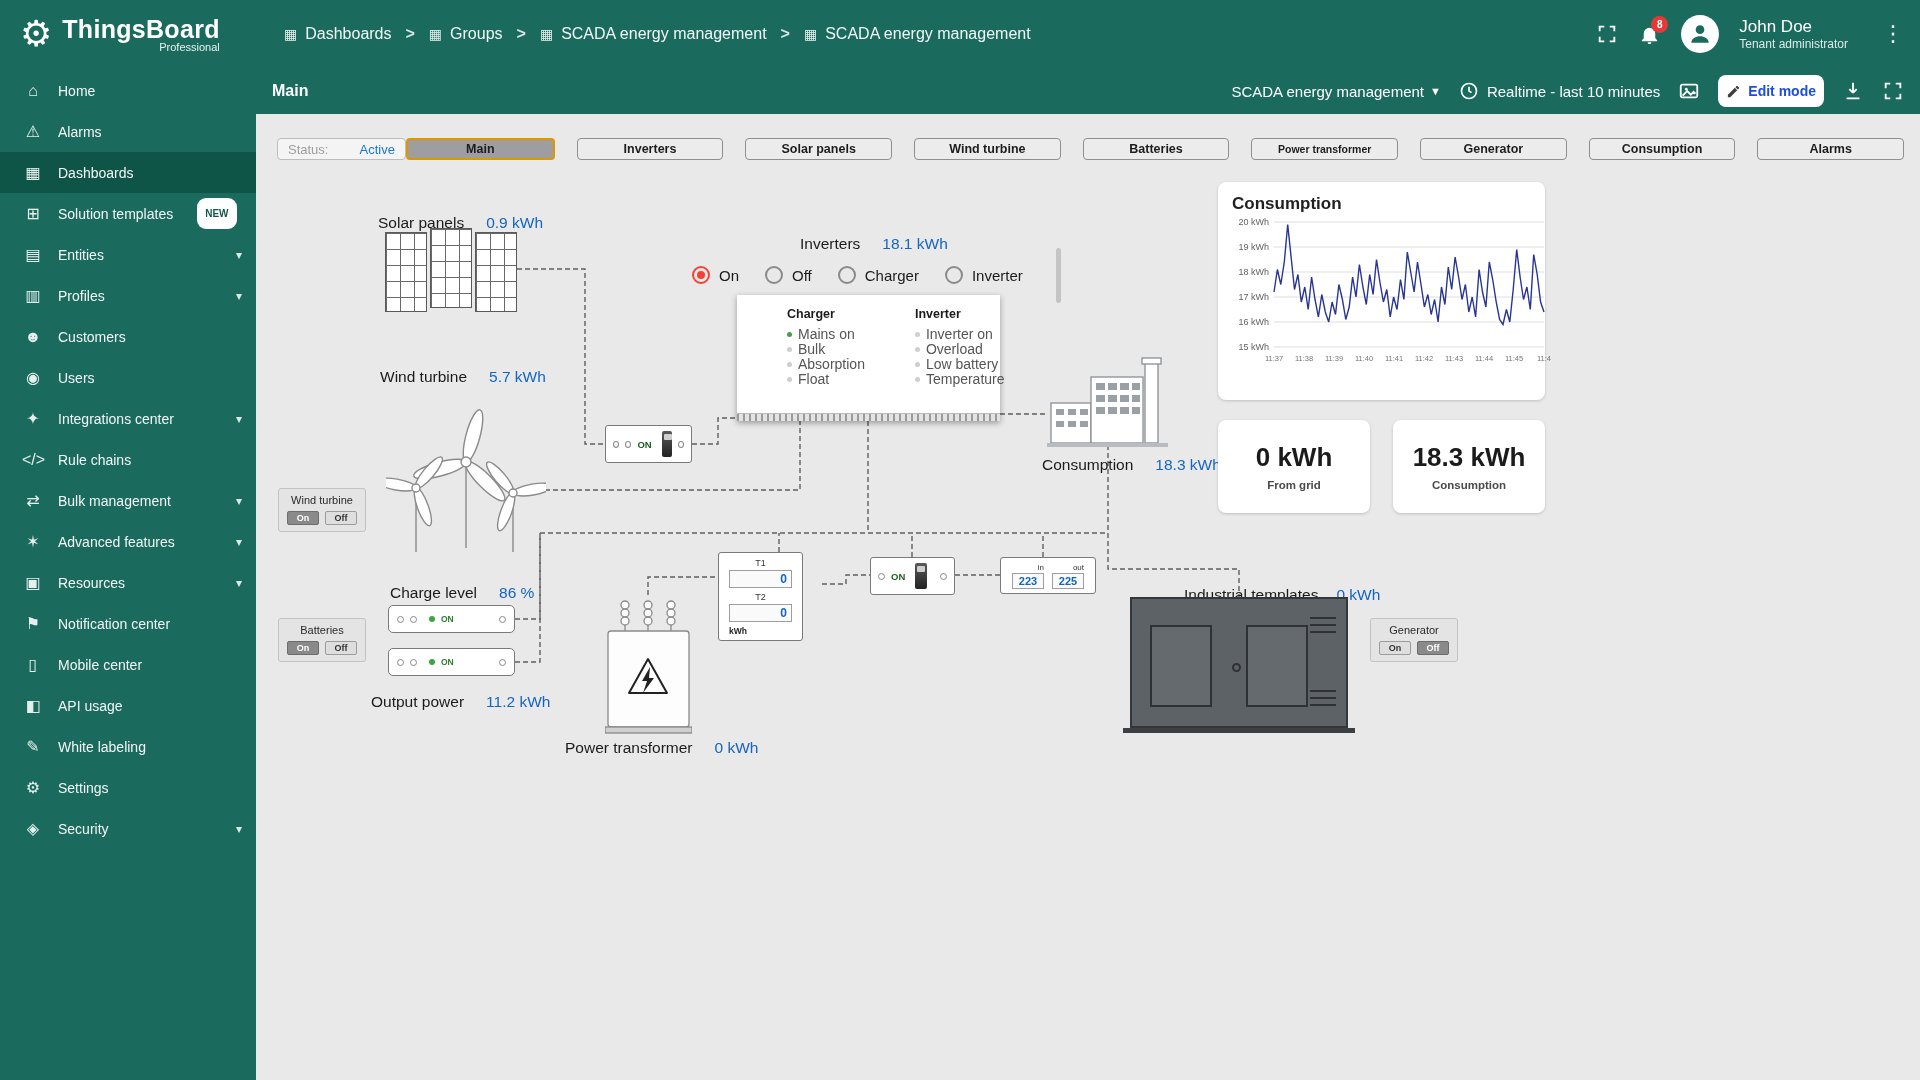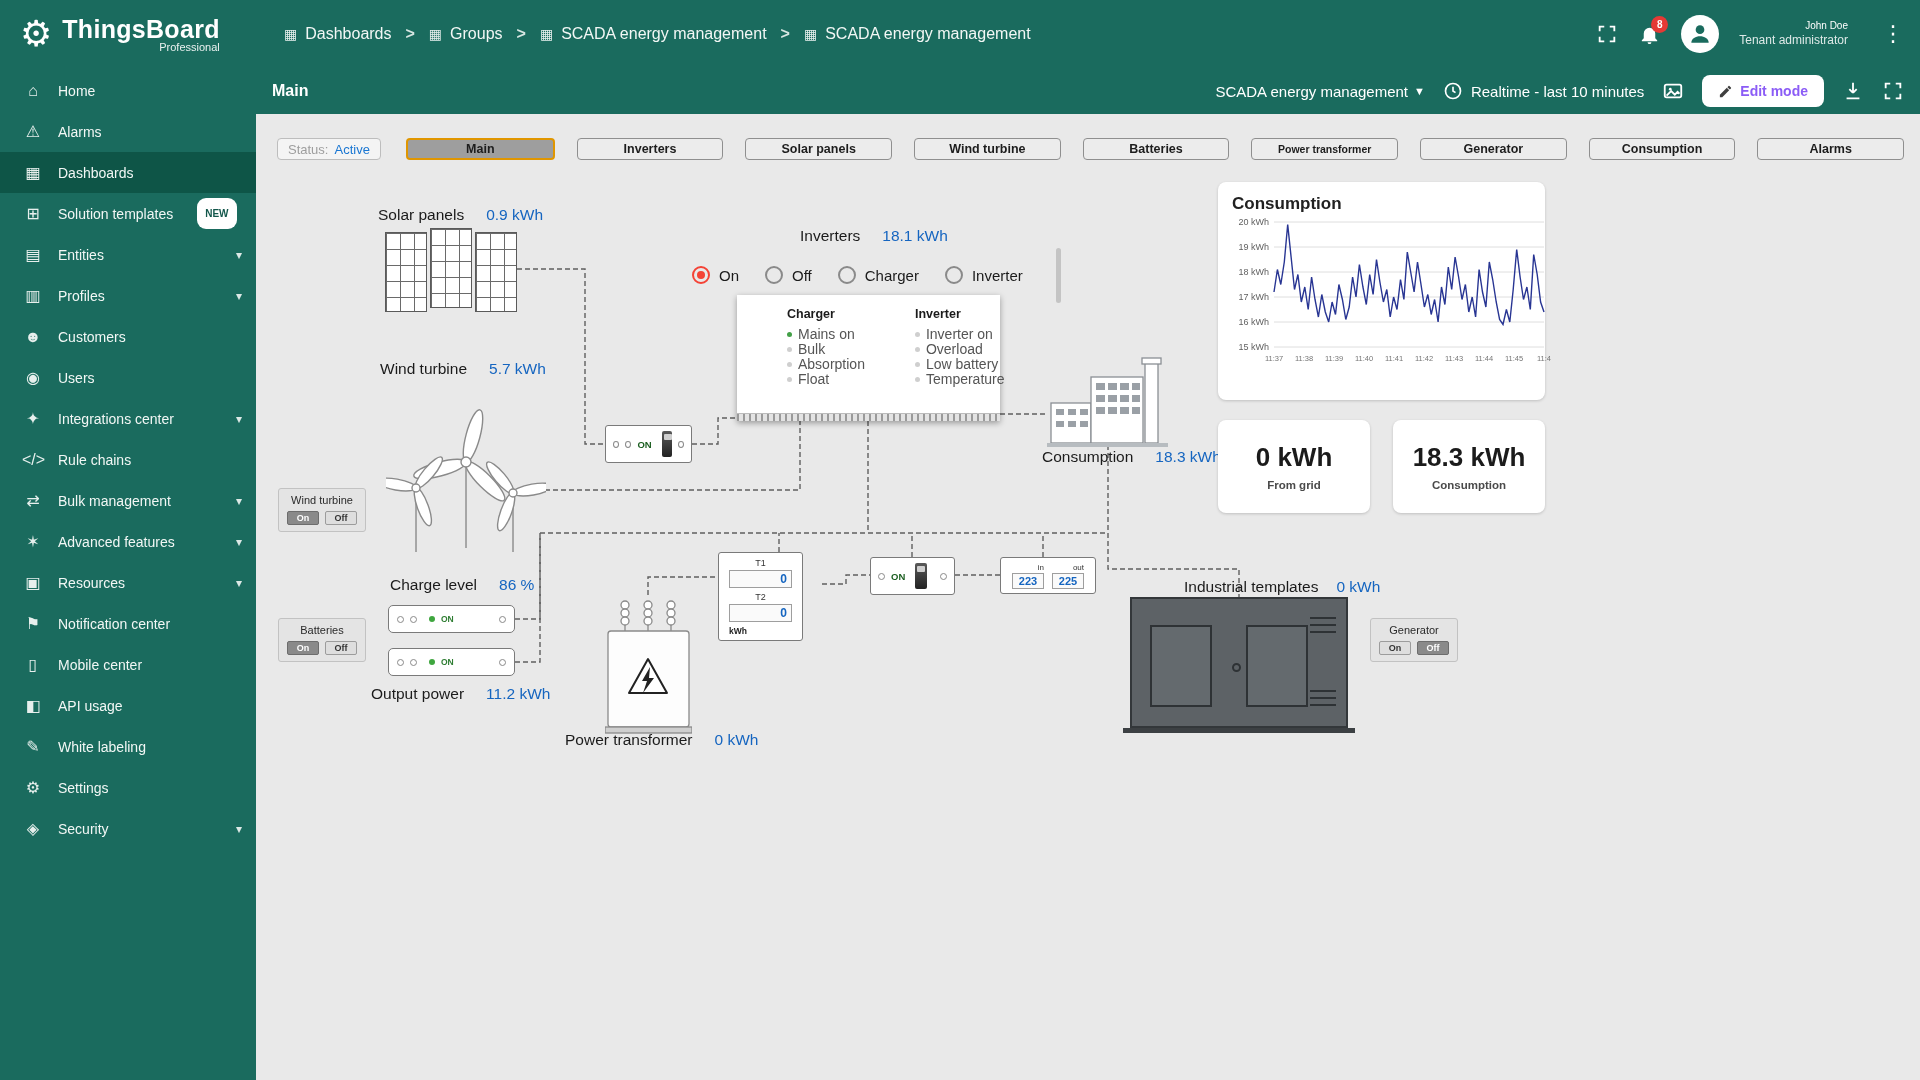--- a/index.html
+++ b/index.html
@@ -19,36 +19,36 @@
   .crumb-icon { font-size:14px; opacity:.95; }
   .crumb-sep { margin:0 14px; color:#d7e6e2; font-weight:600; }
   .header-right { display:flex; align-items:center; gap:20px; padding-right:16px; }
   .hbtn { background:none; border:none; cursor:pointer; position:relative; display:flex; align-items:center; }
   .notif-badge { position:absolute; top:-7px; right:-7px; background:#e53935; color:#fff;
     width:17px; height:17px; border-radius:50%; font-size:10px; display:flex;
     align-items:center; justify-content:center; font-weight:700; }
   .avatar { width:38px; height:38px; border-radius:50%; background:#fff; display:flex;
     align-items:center; justify-content:center; cursor:pointer; }
   .user-block { display:flex; flex-direction:column; line-height:1.25; cursor:default; }
-  .user-name { font-size:10px;text-align:right; }
+  .user-name { font-size:17px; }
   .user-role { font-size:12px; opacity:.85; }
   .kebab { color:#fff; font-size:22px; margin-left:14px; cursor:pointer; background:none; border:none; }
 
   
   .dash-toolbar { position:absolute; left:256px; top:68px; width:1664px; height:46px;
     background:#1a6b5e; color:#fff; display:flex; align-items:center; padding:0 16px; z-index:9; }
   .dt-title { font-size:16px; font-weight:700; }
   .dt-right { margin-left:auto; display:flex; align-items:center; gap:18px; }
   .dt-select { background:none; border:none; color:#fff; font-size:15px; cursor:pointer;
     display:flex; align-items:center; gap:6px; font-family:inherit; }
   .dt-caret { font-size:11px; }
   .dt-time { background:none; border:none; color:#fff; font-size:15px; cursor:pointer;
     display:flex; align-items:center; gap:8px; font-family:inherit; }
-  .edit-btn { background:#fff; color:#8b5cf6; border:none; border-radius:8px; height:32px;
-    padding:0 16px; font-size:14px; font-weight:700; cursor:pointer; display:flex;
+  .edit-btn { background:#fff; color:#1d4ed8; border:none; border-radius:8px; height:32px;
+    padding:0 8px; font-size:14px; font-weight:700; cursor:pointer; display:flex;
     align-items:center; gap:7px; font-family:inherit; }
 
   
   .sidebar { position:absolute; left:0; top:68px; width:256px; height:1012px;
     background:#1a6b5e; z-index:8; padding-top:2px; }
   .side-item { height:41px; display:flex; align-items:center; gap:14px; padding:0 14px 0 22px;
     color:#f2f7f5; font-size:14px; font-weight:500; cursor:pointer; }
   .side-item.active { background:#0e5547; }
   .side-icon { width:22px; text-align:center; font-size:16px; opacity:.95; }
   .side-label { white-space:nowrap; }
@@ -59,30 +59,30 @@
   
   .canvas { position:absolute; left:256px; top:114px; width:1664px; height:966px;
     background:#e9e9e9; overflow:hidden; }
   .wires { position:absolute; left:0; top:0; z-index:0; pointer-events:none; }
   .abs { position:absolute; z-index:1; }
 
   .status-chip { position:absolute; left:21px; top:24px; height:22px; display:flex; align-items:center;
     gap:6px; background:#f4f4f4; border:1px solid #bdbdbd; border-radius:4px; padding:0 10px;
     font-size:13px; z-index:2; }
   .status-chip .lbl { color:#9e9e9e; }
-  .status-chip .val { color:#1976d2; }
+  .status-chip .val { color:#1976d2;margin-left:25px; }
   .tabs-row { position:absolute; left:150px; right:16px; top:24px; display:flex; gap:22px; z-index:2; }
   .tab { flex:1 1 0; height:22px; background:#ececec; border:1px solid #8f8f8f; border-radius:4px;
     font-size:12.5px; font-weight:700; color:#1d1d1d; cursor:pointer; font-family:inherit;
     white-space:nowrap; overflow:hidden; }
   .tab.small { font-size:10.5px; }
   .tab.active { background:#9e9e9e; border:2px solid #e09600; }
 
   .flow-label { display:flex; align-items:baseline; gap:22px; font-size:15.5px; color:#1b1b1b; }
-  .flow-label .val { color:#1565c0; }
+  .flow-label .val { color:#1565c0;margin-top:8px; }
 
   
   .solar-panel { position:absolute; width:42px; height:80px; background:#fff; border:1px solid #5a5a5a;
     background-image:repeating-linear-gradient(#6a6a6a 0 1px, transparent 1px 16px),
       repeating-linear-gradient(90deg, #6a6a6a 0 1px, transparent 1px 14px); }
 
   
   .radio-row { display:flex; align-items:center; gap:26px; }
   .radio-item { display:flex; align-items:center; gap:9px; cursor:pointer; font-size:15px; color:#1b1b1b; }
   .radio { width:18px; height:18px; border:2px solid #8a8a8a; border-radius:50%; position:relative; }

